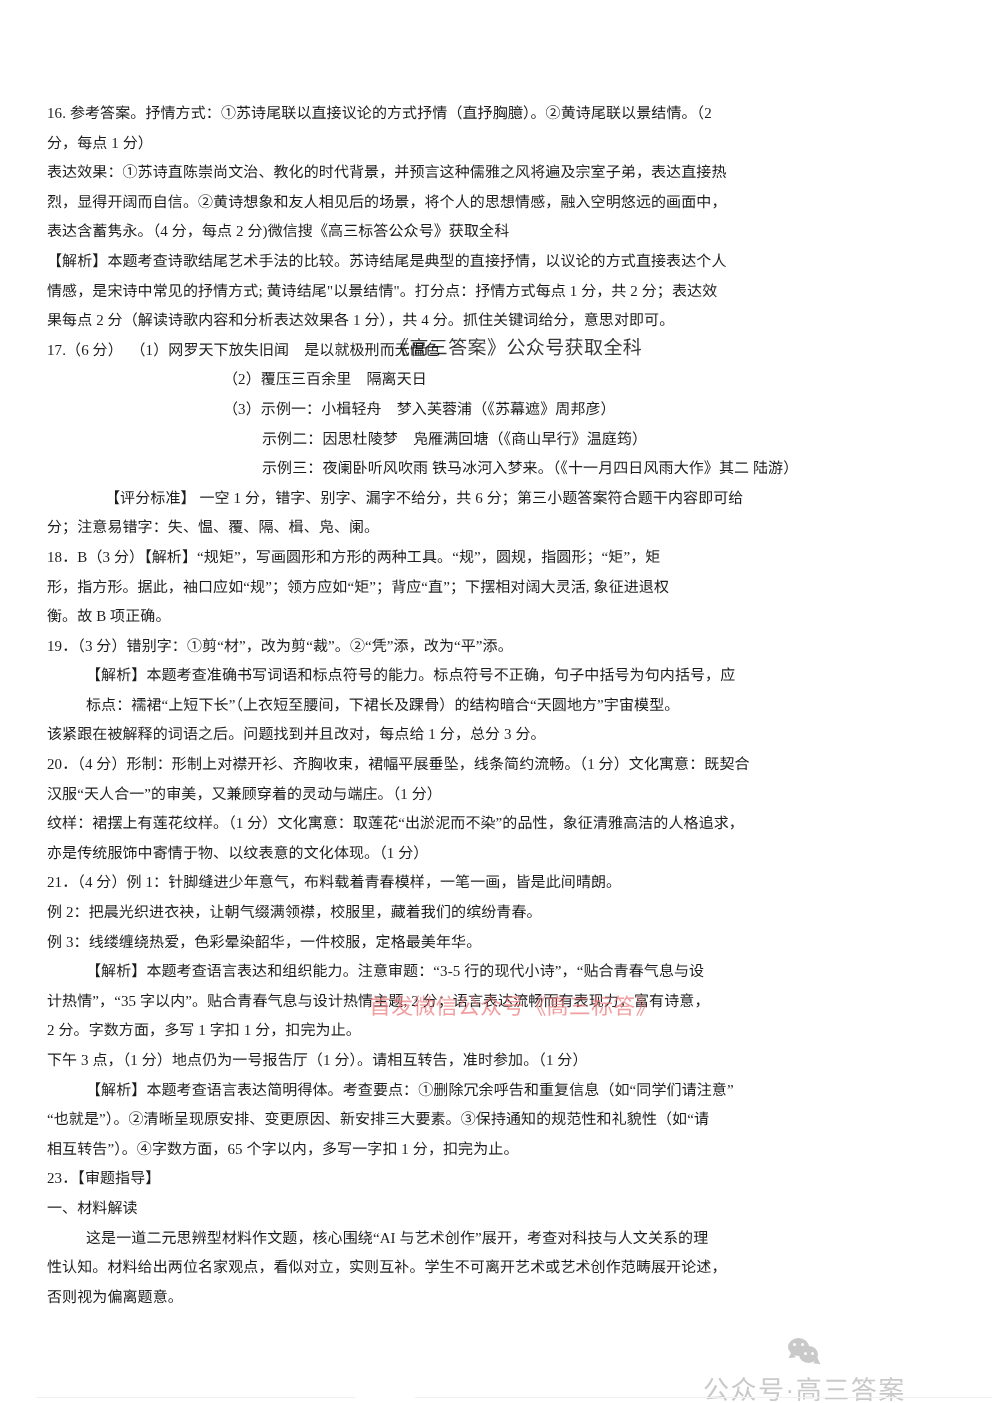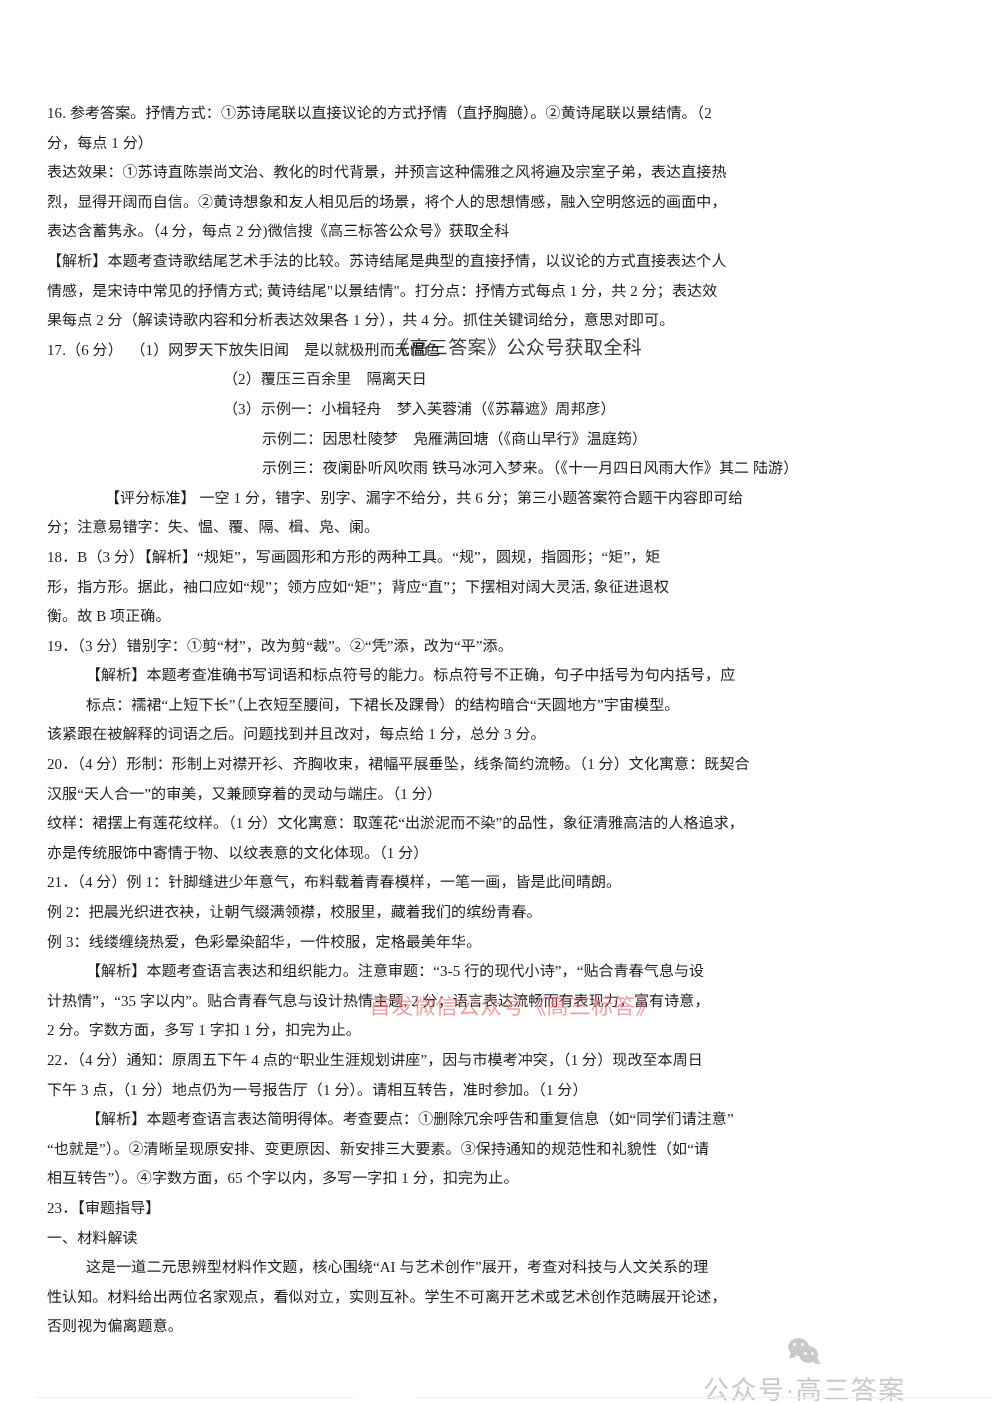--- a/index.html
+++ b/index.html
@@ -188,21 +188,20 @@
     <div>
       <div class="ln">21．（4 分）例 1：针脚缝进少年意气，布料载着青春模样，一笔一画，皆是此间晴朗。</div>
       <div class="ln">例 2：把晨光织进衣袂，让朝气缀满领襟，校服里，藏着我们的缤纷青春。</div>
       <div class="ln">例 3：线缕缠绕热爱，色彩晕染韶华，一件校服，定格最美年华。</div>
       <div class="ln ind-2em">【解析】本题考查语言表达和组织能力。注意审题：“3-5 行的现代小诗”，“贴合青春气息与设</div>
       <div class="ln">计热情”，“35 字以内”。贴合青春气息与设计热情主题, 2 分；语言表达流畅而有表现力，富有诗意，</div>
       <div class="ln">2 分。字数方面，多写 1 字扣 1 分，扣完为止。</div>
     </div>
 
     <div>
-      <div class="ln">22．（4 分）通知：原周五下午 4 点的“职业生涯规划讲座”，因与市模考冲突，（1 分）现改至本周日</div>
       <div class="ln">下午 3 点，（1 分）地点仍为一号报告厅（1 分）。请相互转告，准时参加。（1 分）</div>
       <div class="ln ind-2em">【解析】本题考查语言表达简明得体。考查要点：①删除冗余呼告和重复信息（如“同学们请注意”</div>
       <div class="ln">“也就是”）。②清晰呈现原安排、变更原因、新安排三大要素。③保持通知的规范性和礼貌性（如“请</div>
       <div class="ln">相互转告”）。④字数方面，65 个字以内，多写一字扣 1 分，扣完为止。</div>
     </div>
 
     <div>
       <div class="ln">23．【审题指导】</div>
       <div class="ln">一、材料解读</div>
       <div class="ln ind-2em">这是一道二元思辨型材料作文题，核心围绕“AI 与艺术创作”展开，考查对科技与人文关系的理</div>

